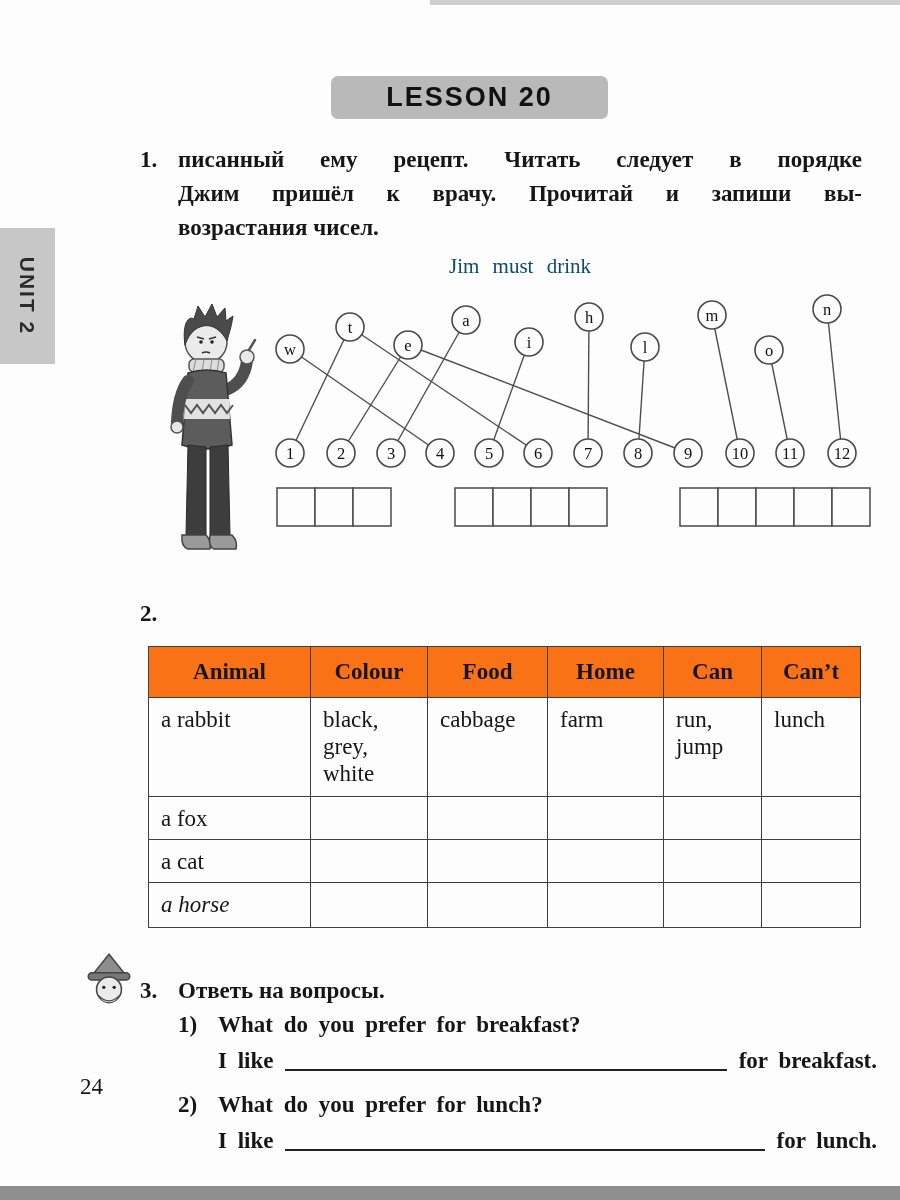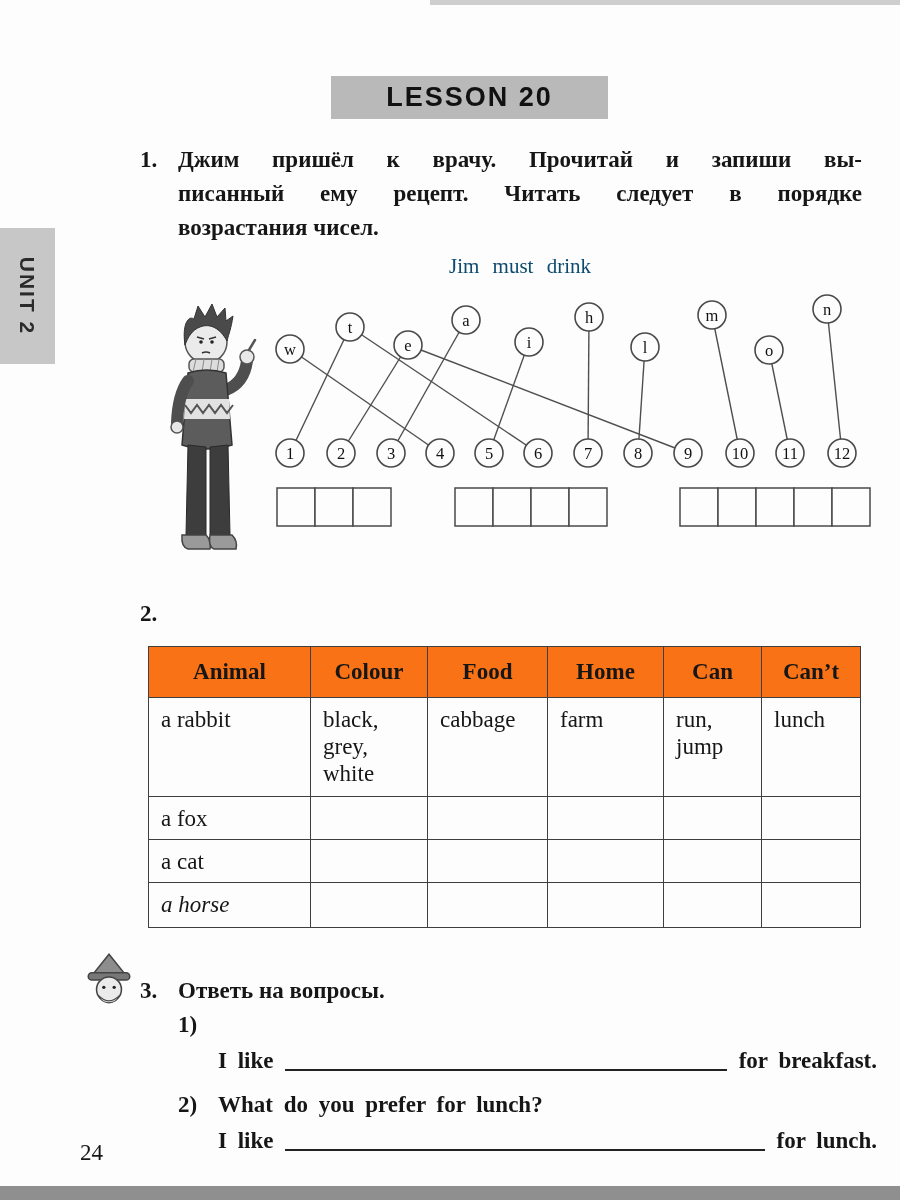--- a/index.html
+++ b/index.html
@@ -16,21 +16,21 @@
     background:#c7c7c7; display:flex; align-items:center; justify-content:center;
   }
   .unit-tab span {
     transform:rotate(90deg); white-space:nowrap;
     font-family:"Liberation Sans", sans-serif; font-weight:bold;
     font-size:21px; letter-spacing:2px; color:#2b2b2b;
   }
 
   .lesson-box {
     position:absolute; left:331px; top:76px; width:277px; height:43px;
-    background:#b9b9b9; display:flex; align-items:center; justify-content:center;
+    background:#b9b9b9; display:flex; align-items:center; justify-content:center;border-radius:7px;
   }
   .lesson-box span {
     font-family:"Liberation Sans", sans-serif; font-weight:bold;
     font-size:27px; letter-spacing:2px; color:#111;
   }
 
   .task { position:absolute; display:flex; font-weight:bold; font-size:23px; line-height:34px; }
   .task-num { flex:none; width:38px; }
   .task1 { left:140px; top:143px; width:722px; }
   .task-text { flex:1; }
@@ -75,42 +75,42 @@
   .questions {
     position:absolute; left:178px; top:1010px; width:699px;
     font-weight:bold; font-size:23px; line-height:30px; word-spacing:5px;
   }
   .qrow { display:flex; margin-bottom:6px; }
   .qnum { flex:none; width:40px; }
   .arow { display:flex; align-items:flex-end; padding-left:40px; margin-bottom:14px; }
   .arow .sfx { flex:none; }
   .blank { flex:1; border-bottom:2px solid #222; margin:0 12px 5px; height:1px; min-width:120px; }
 
-  .pagenum { position:absolute; left:80px; top:1140px; font-size:23px; }
+  .pagenum { position:absolute; left:80px; top:1074px; font-size:23px; }
 </style>
 </head>
 <body>
 
 <div class="page">
 
   <div class="scan-top"></div>
 
   <div class="unit-tab">
     <span>UNIT 2</span>
   </div>
 
   <div class="lesson-box">
     <span>LESSON 20</span>
   </div>
 
   <div class="task task1">
     <span class="task-num">1.</span>
     <div class="task-text">
+      <div class="jline">писанный ему рецепт. Читать следует в порядке</div>
       <div class="jline">Джим пришёл к врачу. Прочитай и запиши вы-</div>
-      <div class="jline">писанный ему рецепт. Читать следует в порядке</div>
       <div>возрастания чисел.</div>
     </div>
   </div>
 
   <div class="caption">Jim must drink</div>
 
   <svg class="boy" viewBox="0 0 130 290" aria-hidden="true">
     <g>
       <path d="M78 95 Q96 88 99 66" stroke="#4e4e4e" stroke-width="12" fill="none" stroke-linecap="round"></path>
       <circle cx="99" cy="62" r="7" fill="#e8e8e8" stroke="#555" stroke-width="1.5"></circle>
@@ -288,20 +288,21 @@
   </svg>
 
   <div class="task task3-label">
     <span class="task-num">3.</span>
     <span>Ответь на вопросы.</span>
   </div>
 
   <div class="questions">
     <div class="qrow">
       <span class="qnum">1)</span>
+      <span>What do you prefer for breakfast?</span>
     </div>
     <div class="arow">
       <span>I like</span>
       <span class="blank"></span>
       <span class="sfx">for breakfast.</span>
     </div>
     <div class="qrow">
       <span class="qnum">2)</span>
       <span>What do you prefer for lunch?</span>
     </div>

